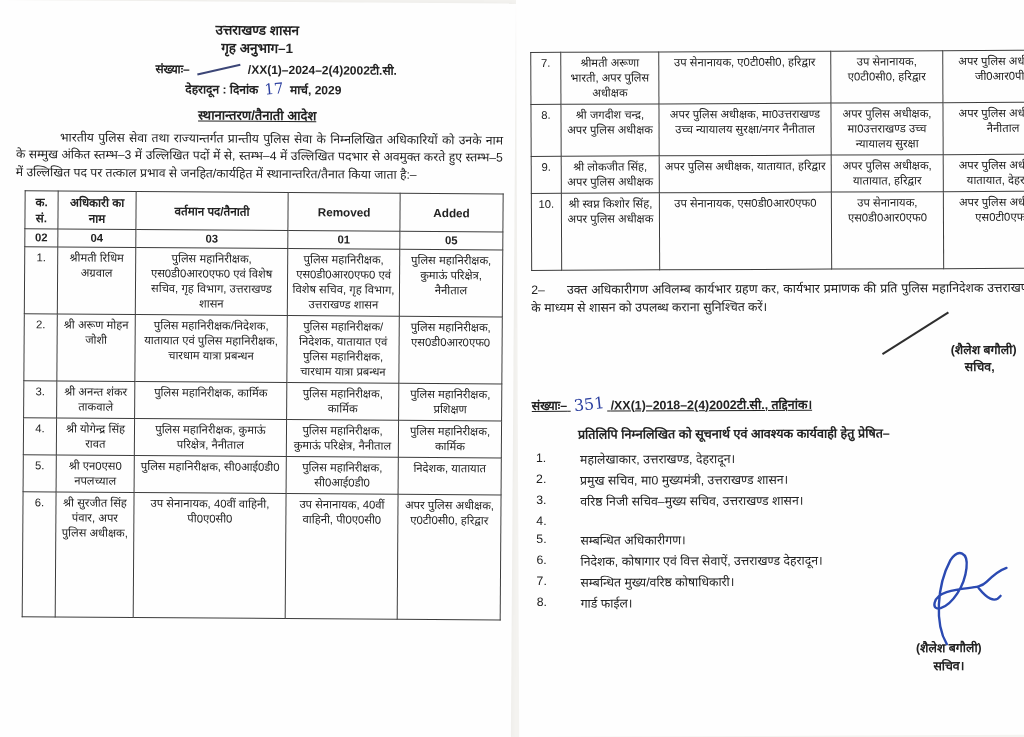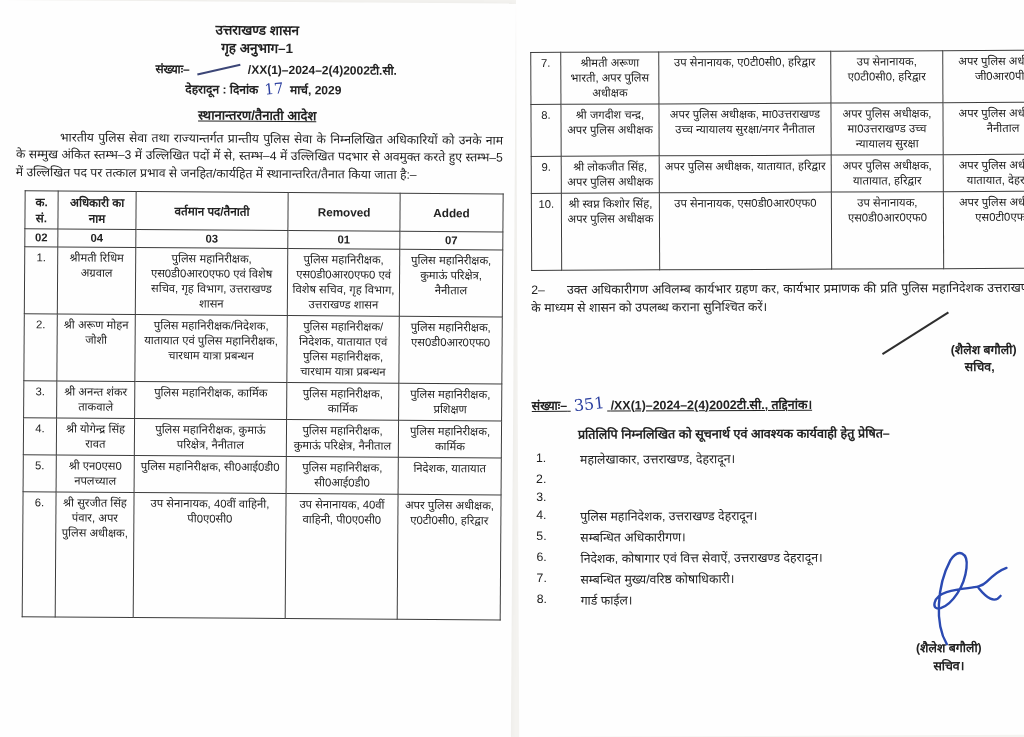--- a/index.html
+++ b/index.html
@@ -83,21 +83,21 @@
         <th>अधिकारी का नाम</th>
         <th>वर्तमान पद/तैनाती</th>
         <th>Removed</th>
         <th>Added</th>
       </tr>
       <tr class="colnum">
         <td>02</td>
         <td>04</td>
         <td>03</td>
         <td>01</td>
-        <td>07</td>
+        <td>05</td>
       </tr>
     </thead>
     <tbody>
   <tr>
     <td>1.</td>
     <td>श्रीमती रिधिम अग्रवाल</td>
     <td>पुलिस महानिरीक्षक, एस0डी0आर0एफ0 एवं विशेष सचिव, गृह विभाग, उत्तराखण्ड शासन</td>
     <td>पुलिस महानिरीक्षक, एस0डी0आर0एफ0 एवं विशेष सचिव, गृह विभाग, उत्तराखण्ड शासन</td>
     <td>पुलिस महानिरीक्षक, कुमाऊं परिक्षेत्र, नैनीताल</td>
   </tr>
@@ -195,41 +195,42 @@
 
   <div class="sig1">
     <span class="sig-stroke"></span>
     <div>(शैलेश बगौली)</div>
     <div class="t">सचिव,</div>
   </div>
 
   <div class="ref2">
     <span>संख्याः–</span>
     <span class="hand">351</span>
-    <span>/XX(1)–2024–2(4)2002टी.सी., तद्दिनांक।</span>
+    <span>/XX(1)–2018–2(4)2002टी.सी., तद्दिनांक।</span>
   </div>
 
   <div class="copy-heading">प्रतिलिपि निम्नलिखित को सूचनार्थ एवं आवश्यक कार्यवाही हेतु प्रेषित–</div>
   <ol class="copy">
   <li>
     <span class="li-num">1.</span>
     <span>महालेखाकार, उत्तराखण्ड, देहरादून।</span>
   </li>
 
   <li>
     <span class="li-num">2.</span>
+    <span>प्रमुख सचिव, मा0 मुख्यमंत्री, उत्तराखण्ड शासन।</span>
   </li>
 
   <li>
     <span class="li-num">3.</span>
+    <span>वरिष्ठ निजी सचिव–मुख्य सचिव, उत्तराखण्ड शासन।</span>
   </li>
 
   <li>
     <span class="li-num">4.</span>
-    <span>पुलिस महानिदेशक, उत्तराखण्ड देहरादून।</span>
   </li>
 
   <li>
     <span class="li-num">5.</span>
     <span>सम्बन्धित अधिकारीगण।</span>
   </li>
 
   <li>
     <span class="li-num">6.</span>
     <span>निदेशक, कोषागार एवं वित्त सेवाऐं, उत्तराखण्ड देहरादून।</span>

